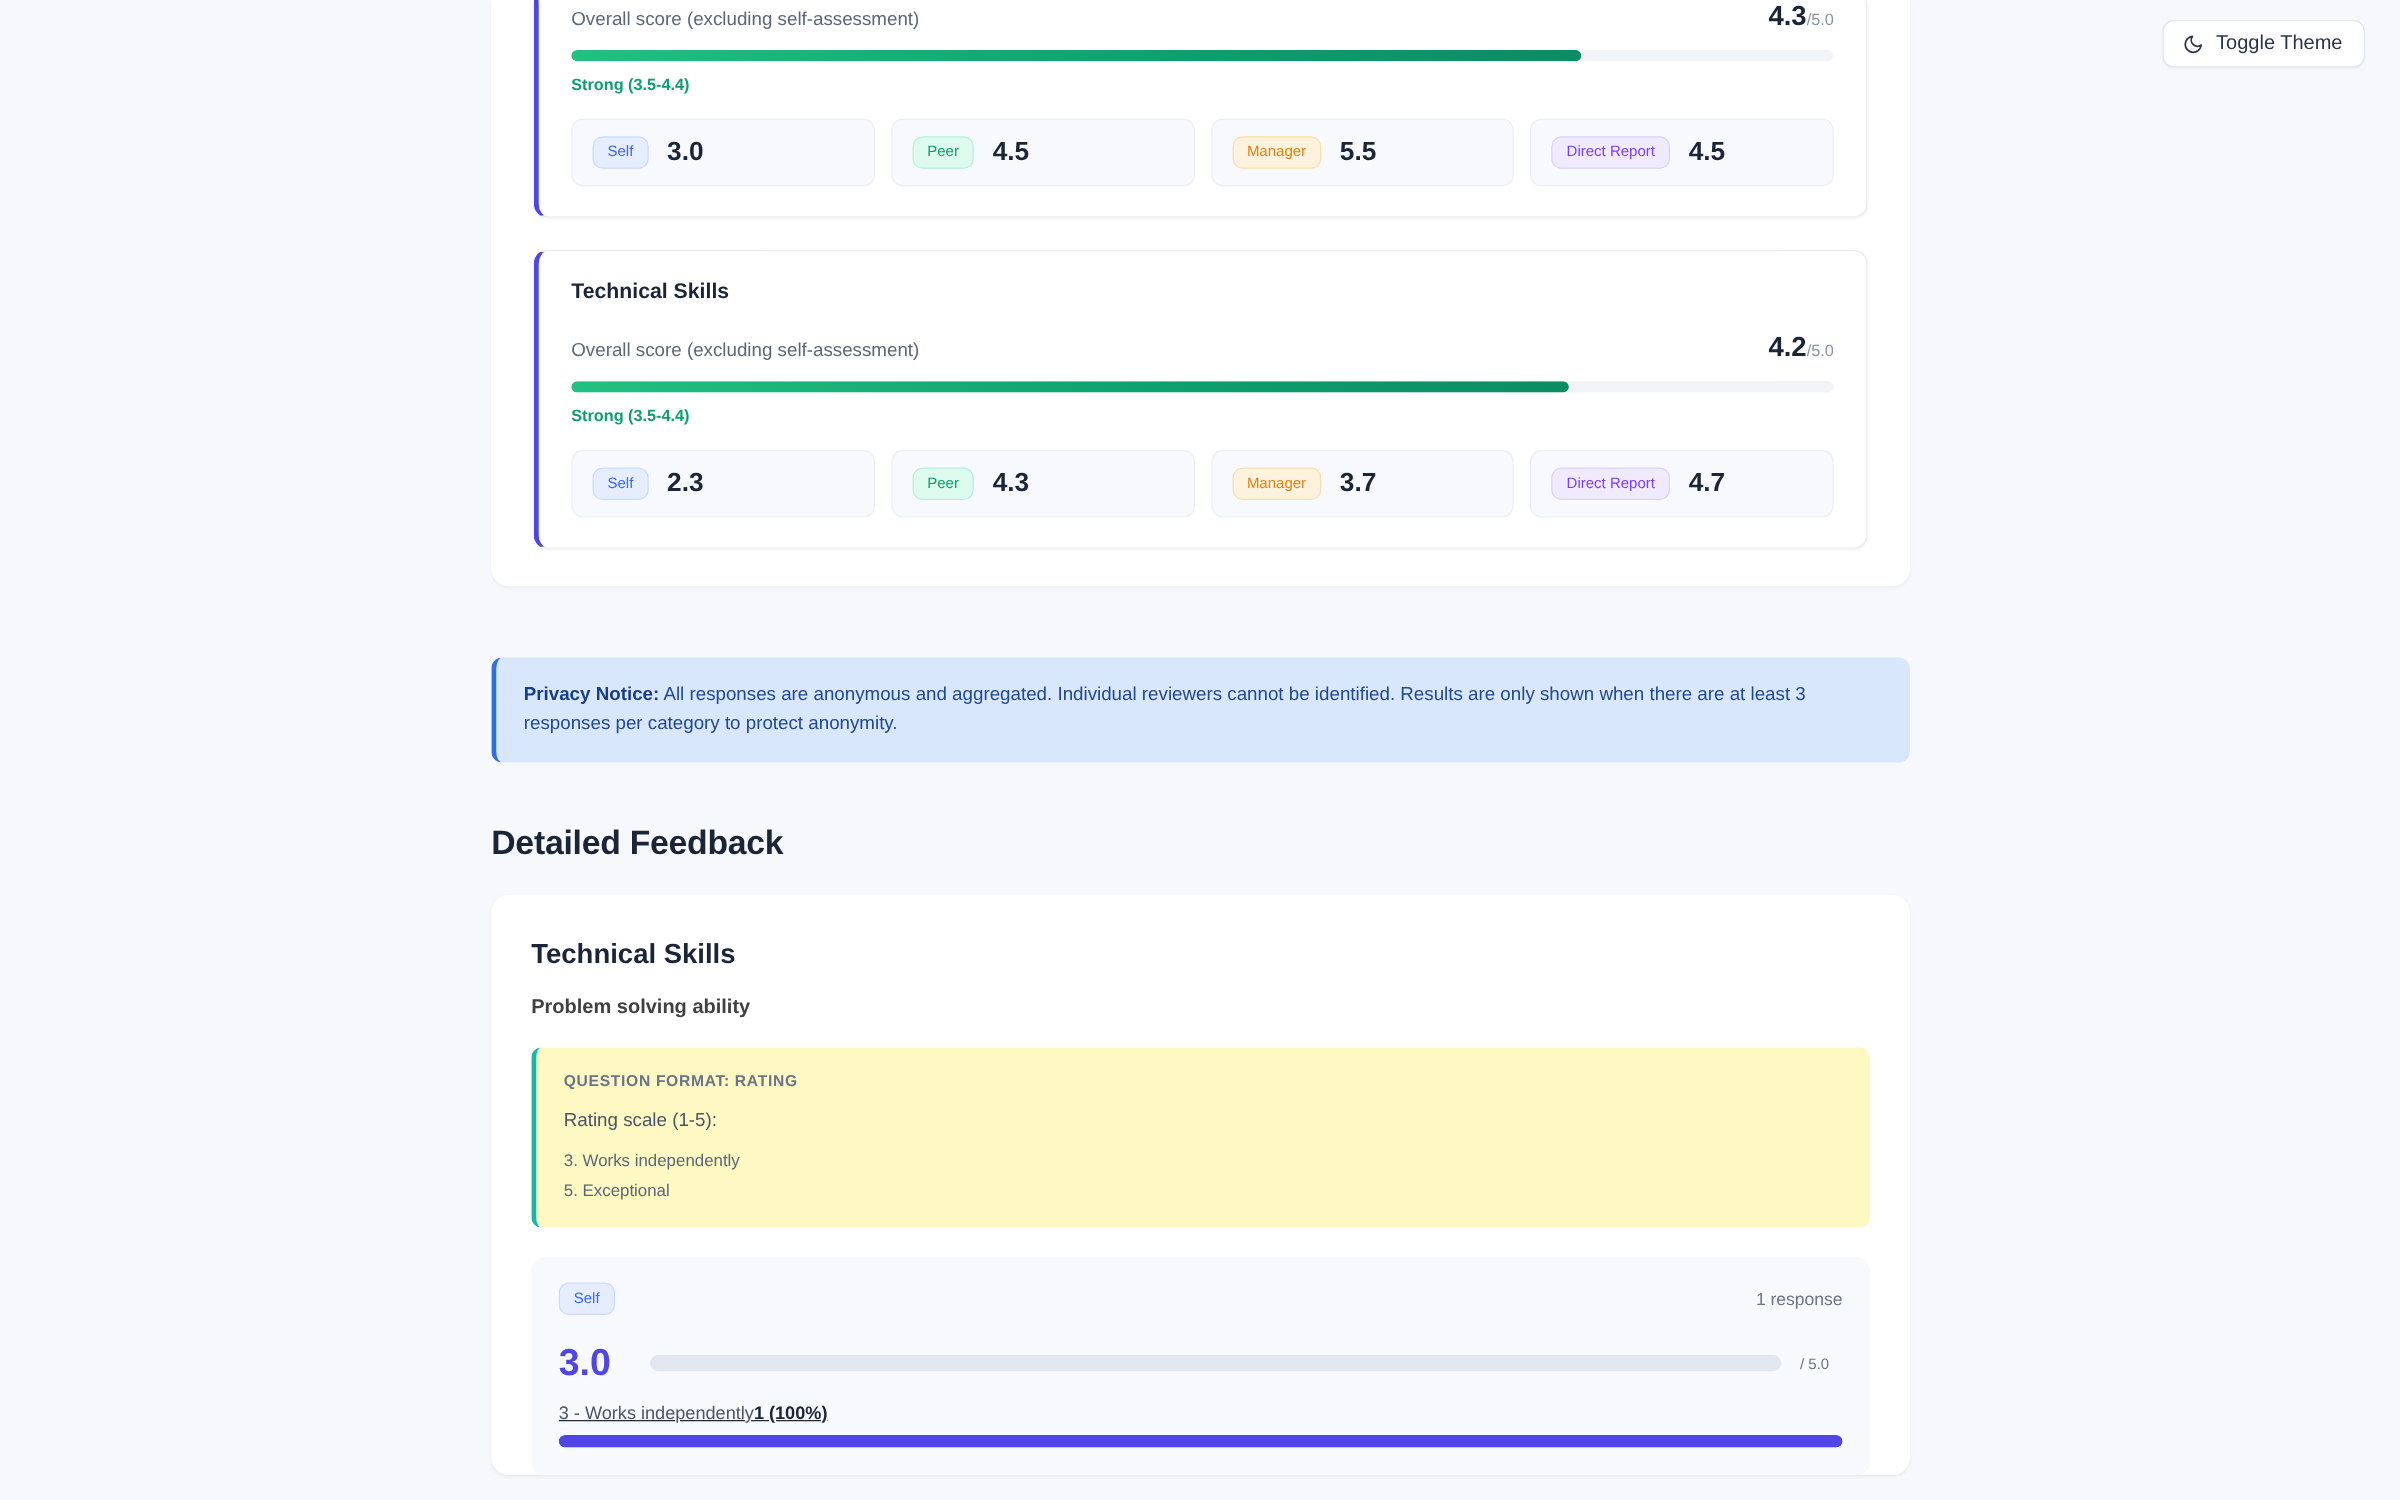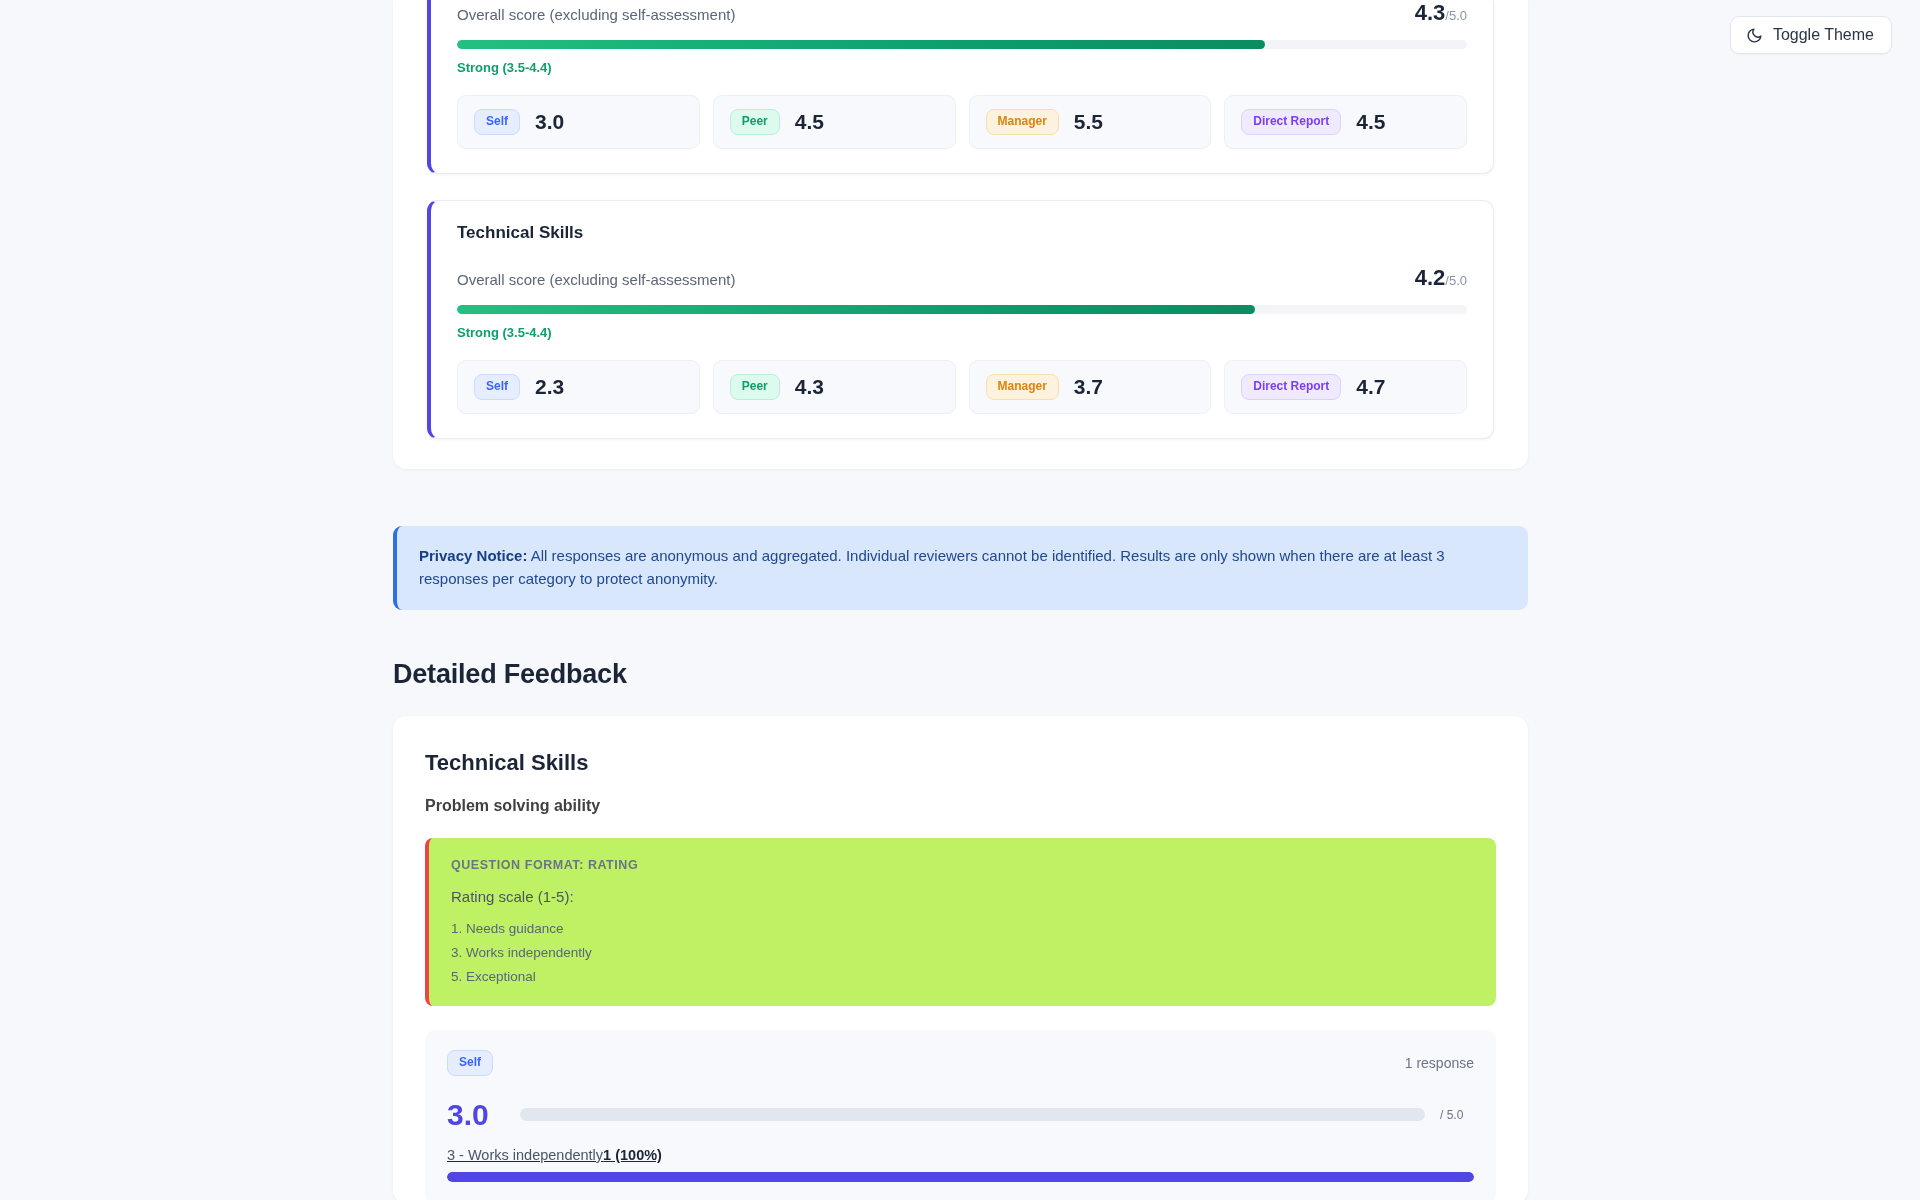--- a/index.html
+++ b/index.html
@@ -138,21 +138,21 @@
   }
   .rater-score {
     font-size: 21px;
     font-weight: bold;
     color: #1b2537;
   }
 
   .pill {
     display: inline-block;
     font-size: 12px;
-    font-weight: bold;
+    font-weight: normal;
     border-radius: 8px;
     padding: 5px 11px;
     line-height: 1.15;
     white-space: nowrap;
     border: 1px solid transparent;
   }
   .pill.self         { color: #3b66f5; background: #e5edff; border-color: #c9dbff; }
   .pill.peer         { color: #0f9d6a; background: #dcfbee; border-color: #b7f0d8; }
   .pill.manager      { color: #e0820f; background: #fdf2dd; border-color: #f8dfae; }
   .pill.directreport { color: #7b3ff2; background: #f0eaff; border-color: #ddd0fd; }
@@ -194,22 +194,22 @@
     margin-bottom: 21px;
   }
   .feedback-q {
     font-size: 16px;
     font-weight: bold;
     color: #404040;
     margin-bottom: 23px;
   }
 
   .format-box {
-    background: #bef264;
-    border-left: 4px solid #ef4444;
+    background: #fef9c3;
+    border-left: 4px solid #14b8a6;
     border-radius: 8px;
     padding: 20px 24px 22px 22px;
   }
   .format-kicker {
     font-size: 12.5px;
     font-weight: bold;
     letter-spacing: .55px;
     color: #6b7486;
     text-transform: uppercase;
     margin-bottom: 16px;
@@ -383,21 +383,20 @@
 
   <div class="section-heading">Detailed Feedback</div>
 
   <div class="feedback-card">
     <div class="feedback-cat">Technical Skills</div>
     <div class="feedback-q">Problem solving ability</div>
 
     <div class="format-box">
       <div class="format-kicker">QUESTION FORMAT: RATING</div>
       <div class="format-scale">Rating scale (1-5):</div>
-      <div class="format-item">1. Needs guidance</div>
       <div class="format-item">3. Works independently</div>
       <div class="format-item">5. Exceptional</div>
     </div>
 
     <div class="resp-block">
       <div class="resp-head">
         <span class="pill self">Self</span>
         <span class="resp-count">1 response</span>
       </div>
 

